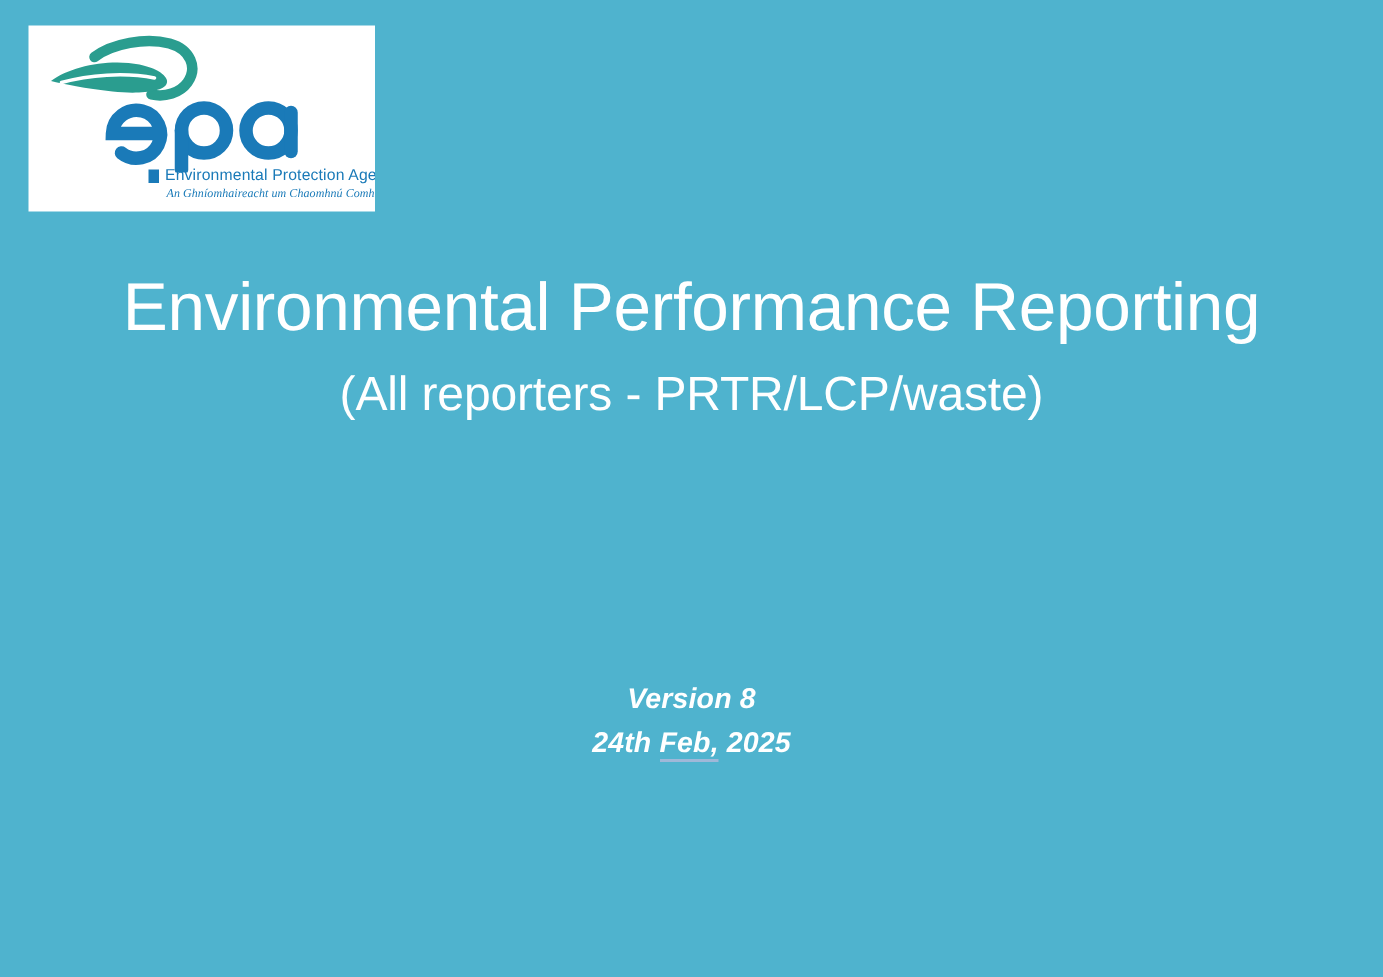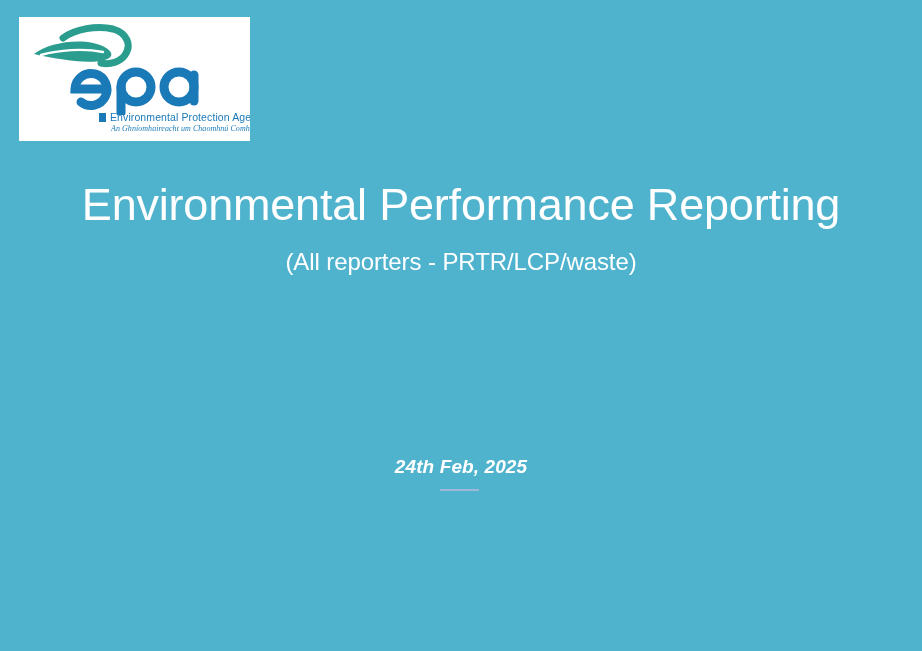--- a/index.html
+++ b/index.html
@@ -107,21 +107,21 @@
     line-height: 58px;
     color: #ffffff;
     letter-spacing: -0.2px;
     text-align: center;
   }
 
   .subtitle-line {
     display: block;
     font-family: "Liberation Sans", sans-serif;
     font-weight: 400;
-    font-size: 24px;
+    font-size: 32px;
     line-height: 40px;
     color: #ffffff;
     margin-top: 8px;
     letter-spacing: -0.1px;
   }
 
   
   .version-block {
     position: absolute;
     left: 0;
@@ -136,21 +136,21 @@
     font-weight: bold;
     font-style: italic;
     font-size: 19px;
     line-height: 29px;
     color: #ffffff;
     letter-spacing: 0.1px;
   }
 
   .spell-underline {
     border-bottom: 2px solid #9fb8d8;
-    padding-bottom: 12px;
+    padding-bottom: 0px;
   }
 </style>
 </head>
 <body>
 
 <div class="slide">
 
   <div class="logo-card">
 
     <span class="logo-swoosh">
@@ -182,16 +182,17 @@
       </span>
     </div>
   </div>
 
   <div class="title-block">
     <span class="title-line">Environmental Performance Reporting</span>
     <span class="subtitle-line">(All reporters - PRTR/LCP/waste)</span>
   </div>
 
   <div class="version-block">
+    <span class="version-line">Version 8</span>
     <span class="version-line"><span>24th </span><span class="spell-underline">Feb,</span><span> 2025</span></span>
   </div>
 
 </div>
 
 </body></html>

